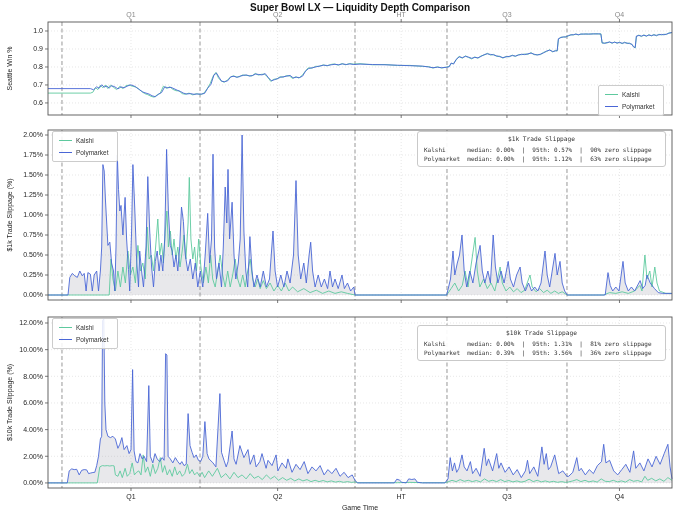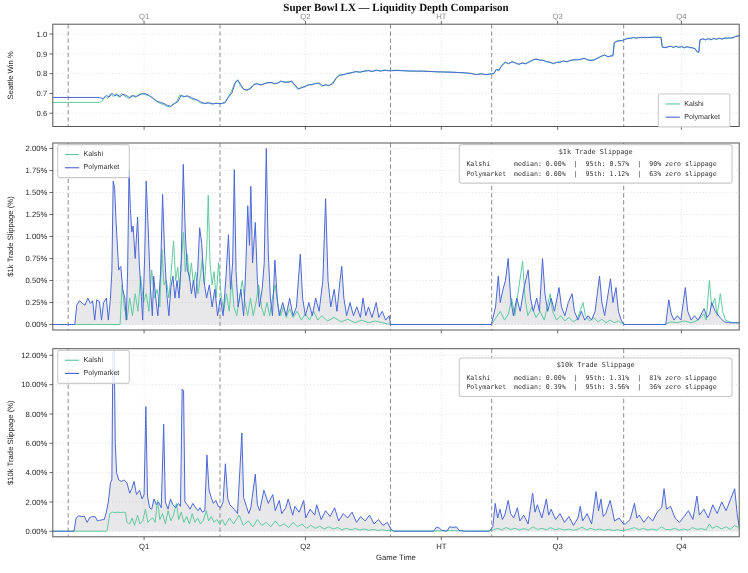--- a/index.html
+++ b/index.html
@@ -1,19 +1,19 @@
 <!DOCTYPE html>
 <html><head>
 <meta charset="utf-8">
 <style>
   html,body{margin:0;padding:0;background:#fff;}
   .fig{position:relative;width:680px;height:521px;background:#ffffff;overflow:hidden;
        font-family:"Liberation Sans","DejaVu Sans",sans-serif;}
   .title{position:absolute;top:2px;left:48px;width:624px;text-align:center;
-         font-size:10px;font-weight:bold;color:#111;font-family:Liberation Serif, serif;}
+         font-size:10px;font-weight:bold;color:#111;}
   .xlabel{position:absolute;top:504px;left:48px;width:624px;text-align:center;
           font-size:7px;color:#262626;}
   svg{position:absolute;left:0;top:0;}
   .legend{position:absolute;background:rgba(255,255,255,0.85);border:1px solid #cccccc;
           border-radius:2px;padding:3px 8px 3px 6px;font-size:6.5px;color:#333;z-index:3;}
   .legend-item{display:flex;align-items:center;gap:4px;white-space:nowrap;line-height:1.8;}
   .swatch{display:inline-block;width:13px;height:0;border-top:1.3px solid #000;}
   .stats{position:absolute;left:417px;right:14px;background:rgba(255,255,255,0.93);
          border:1px solid #c9c9c9;border-radius:3px;padding:3px 6px;z-index:3;
          font-family:"DejaVu Sans Mono","Liberation Mono",monospace;color:#333;}

